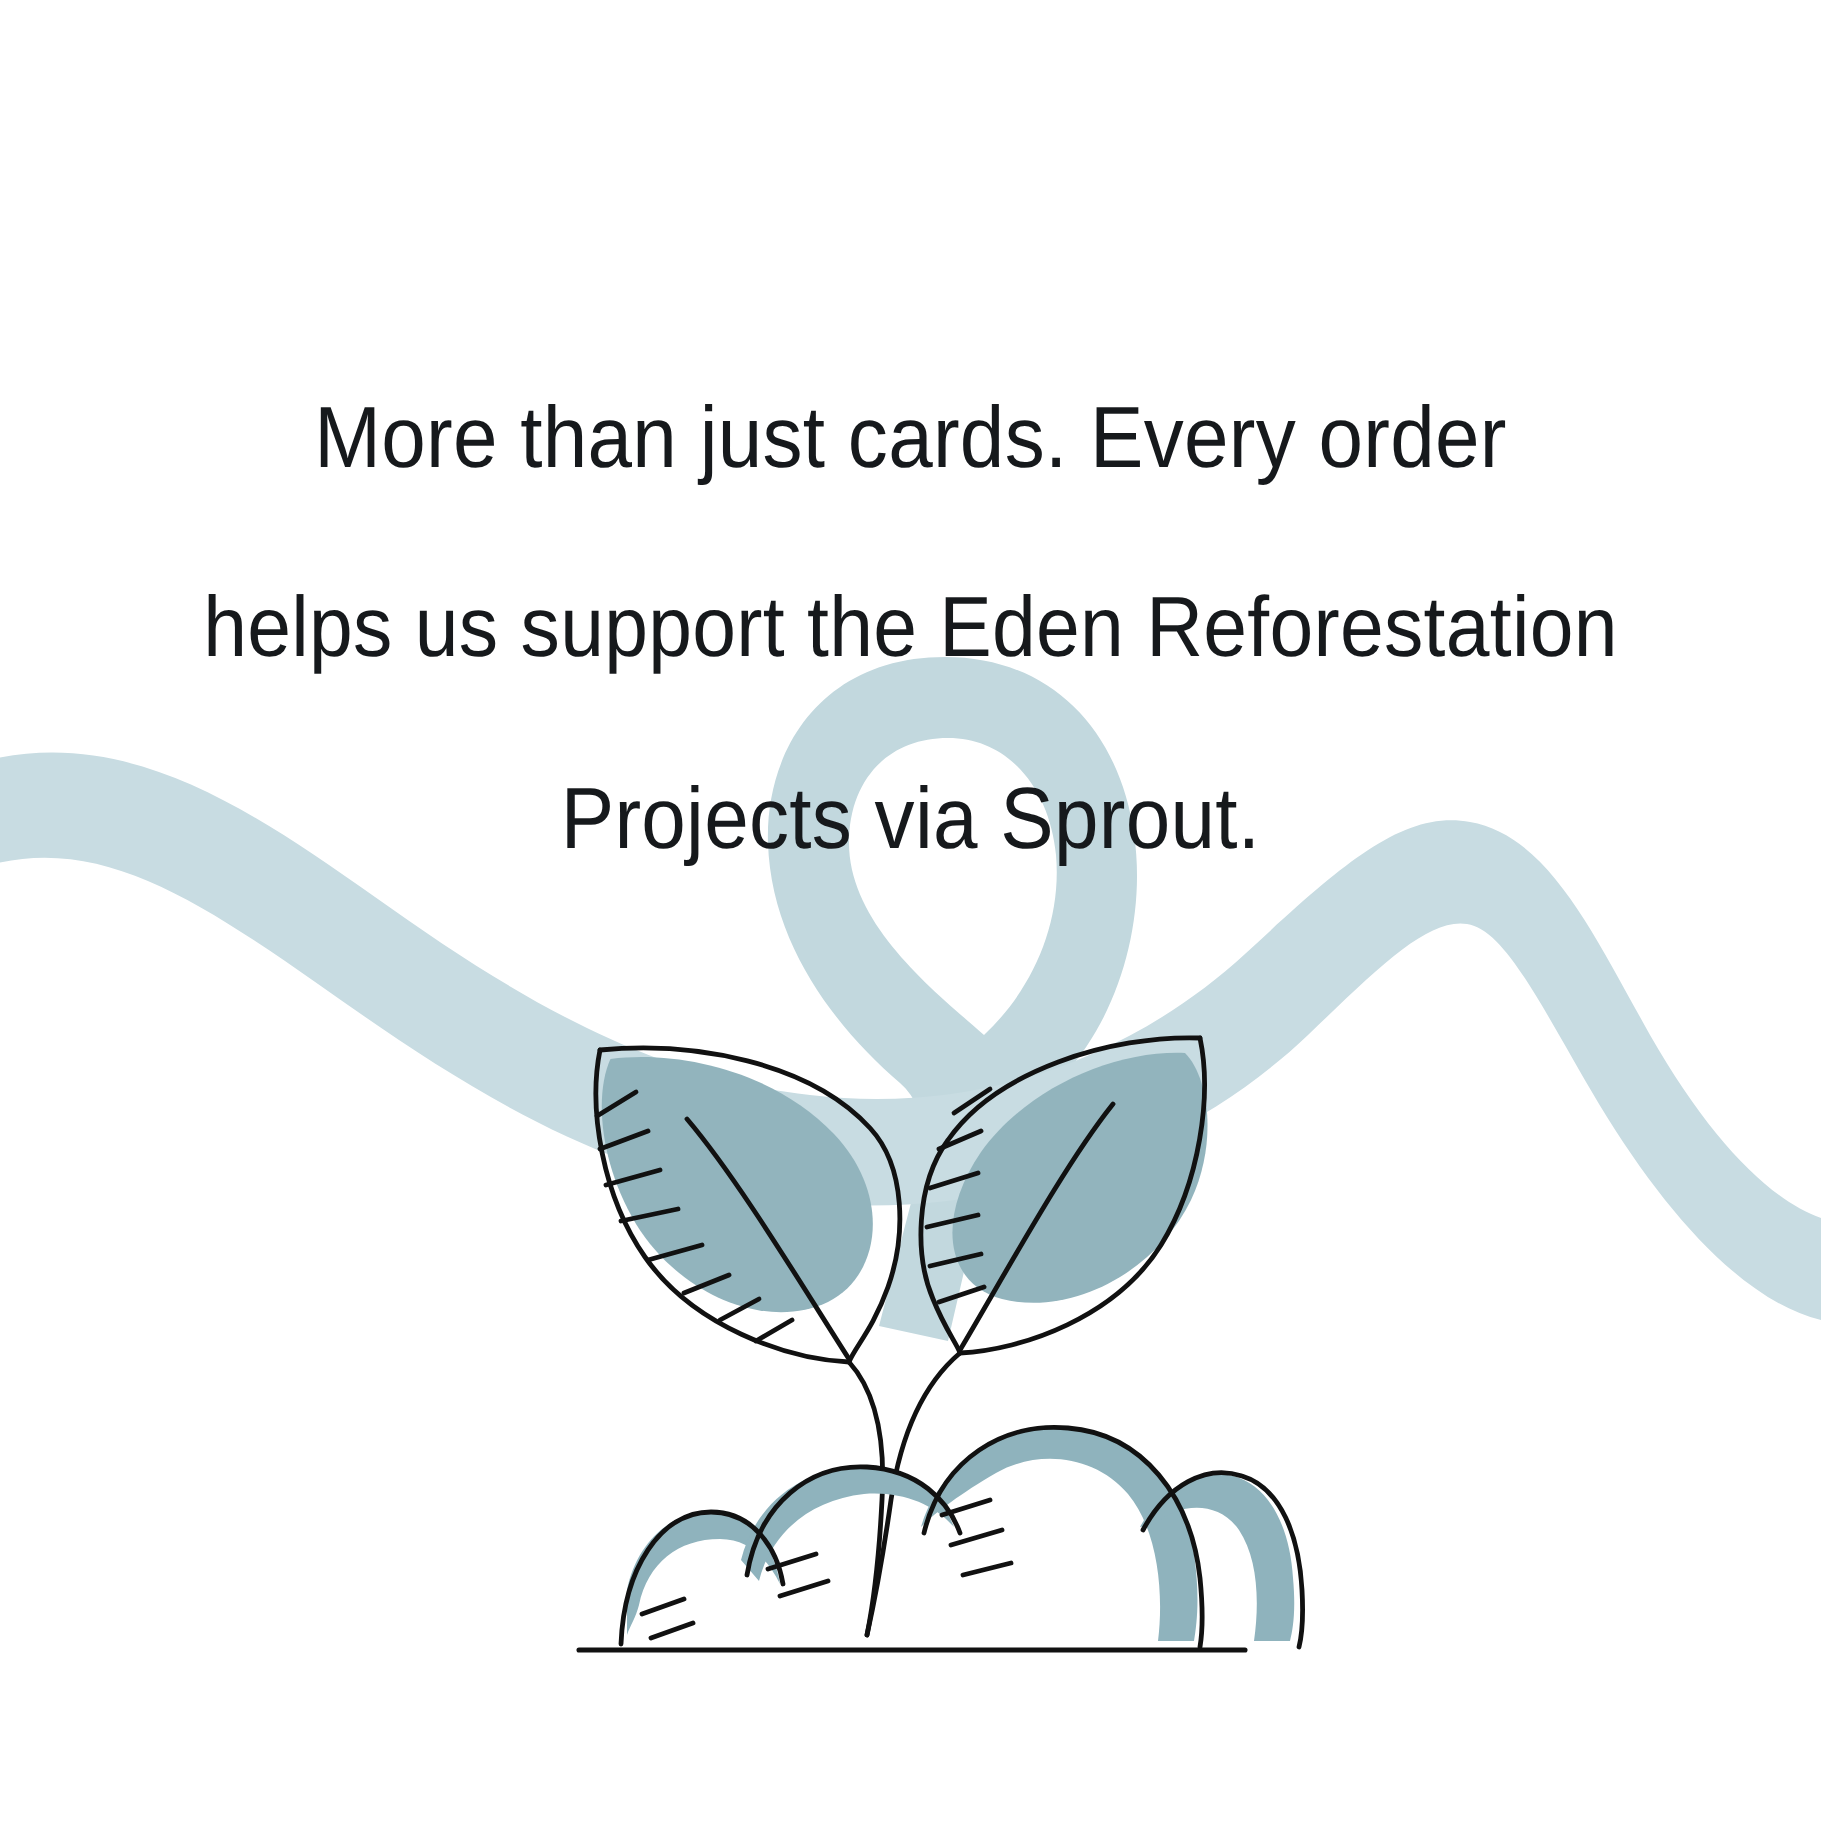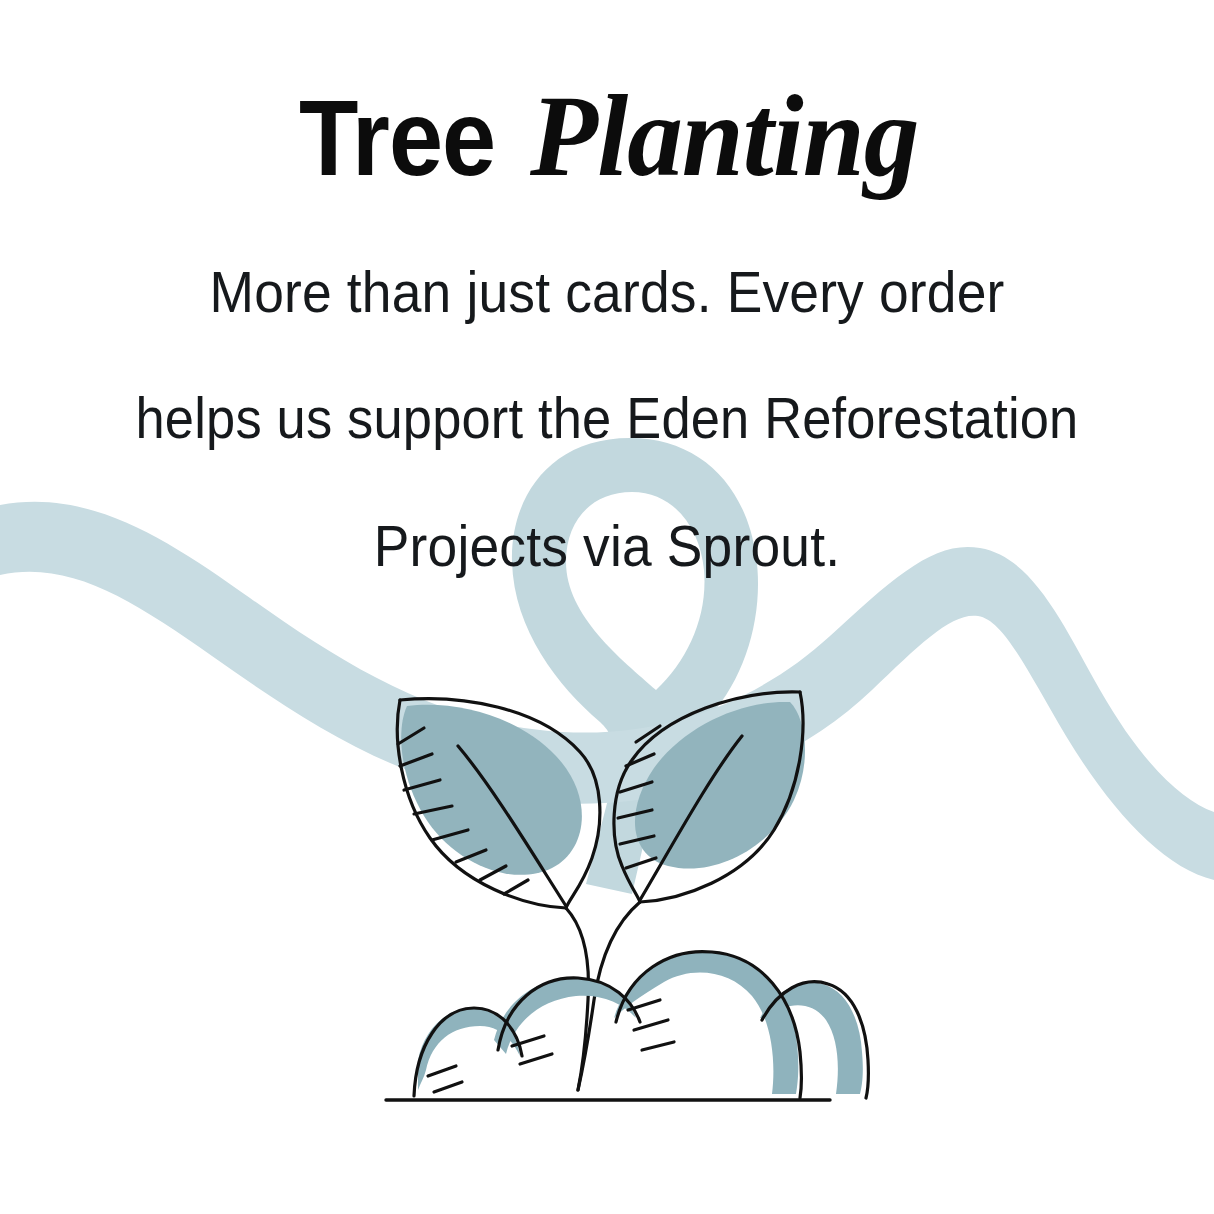--- a/index.html
+++ b/index.html
@@ -245,23 +245,20 @@
     </g>
 
     <g>
       <path d="M 386 1100 L 830 1100" stroke="#111111" stroke-width="3.4" stroke-linecap="round" fill="none"></path>
     </g>
 
   </svg>
 
   <div id="text-layer">
 
-    <div class="headline">
-      <span class="word-bold">Tree</span><span class="word-italic">Planting</span>
-    </div>
 
     <div class="body-copy line-1">More than just cards. Every order</div>
 
     <div class="body-copy line-2">helps us support the Eden Reforestation</div>
 
     <div class="body-copy line-3">Projects via Sprout.</div>
 
   </div>
 
 </div>

